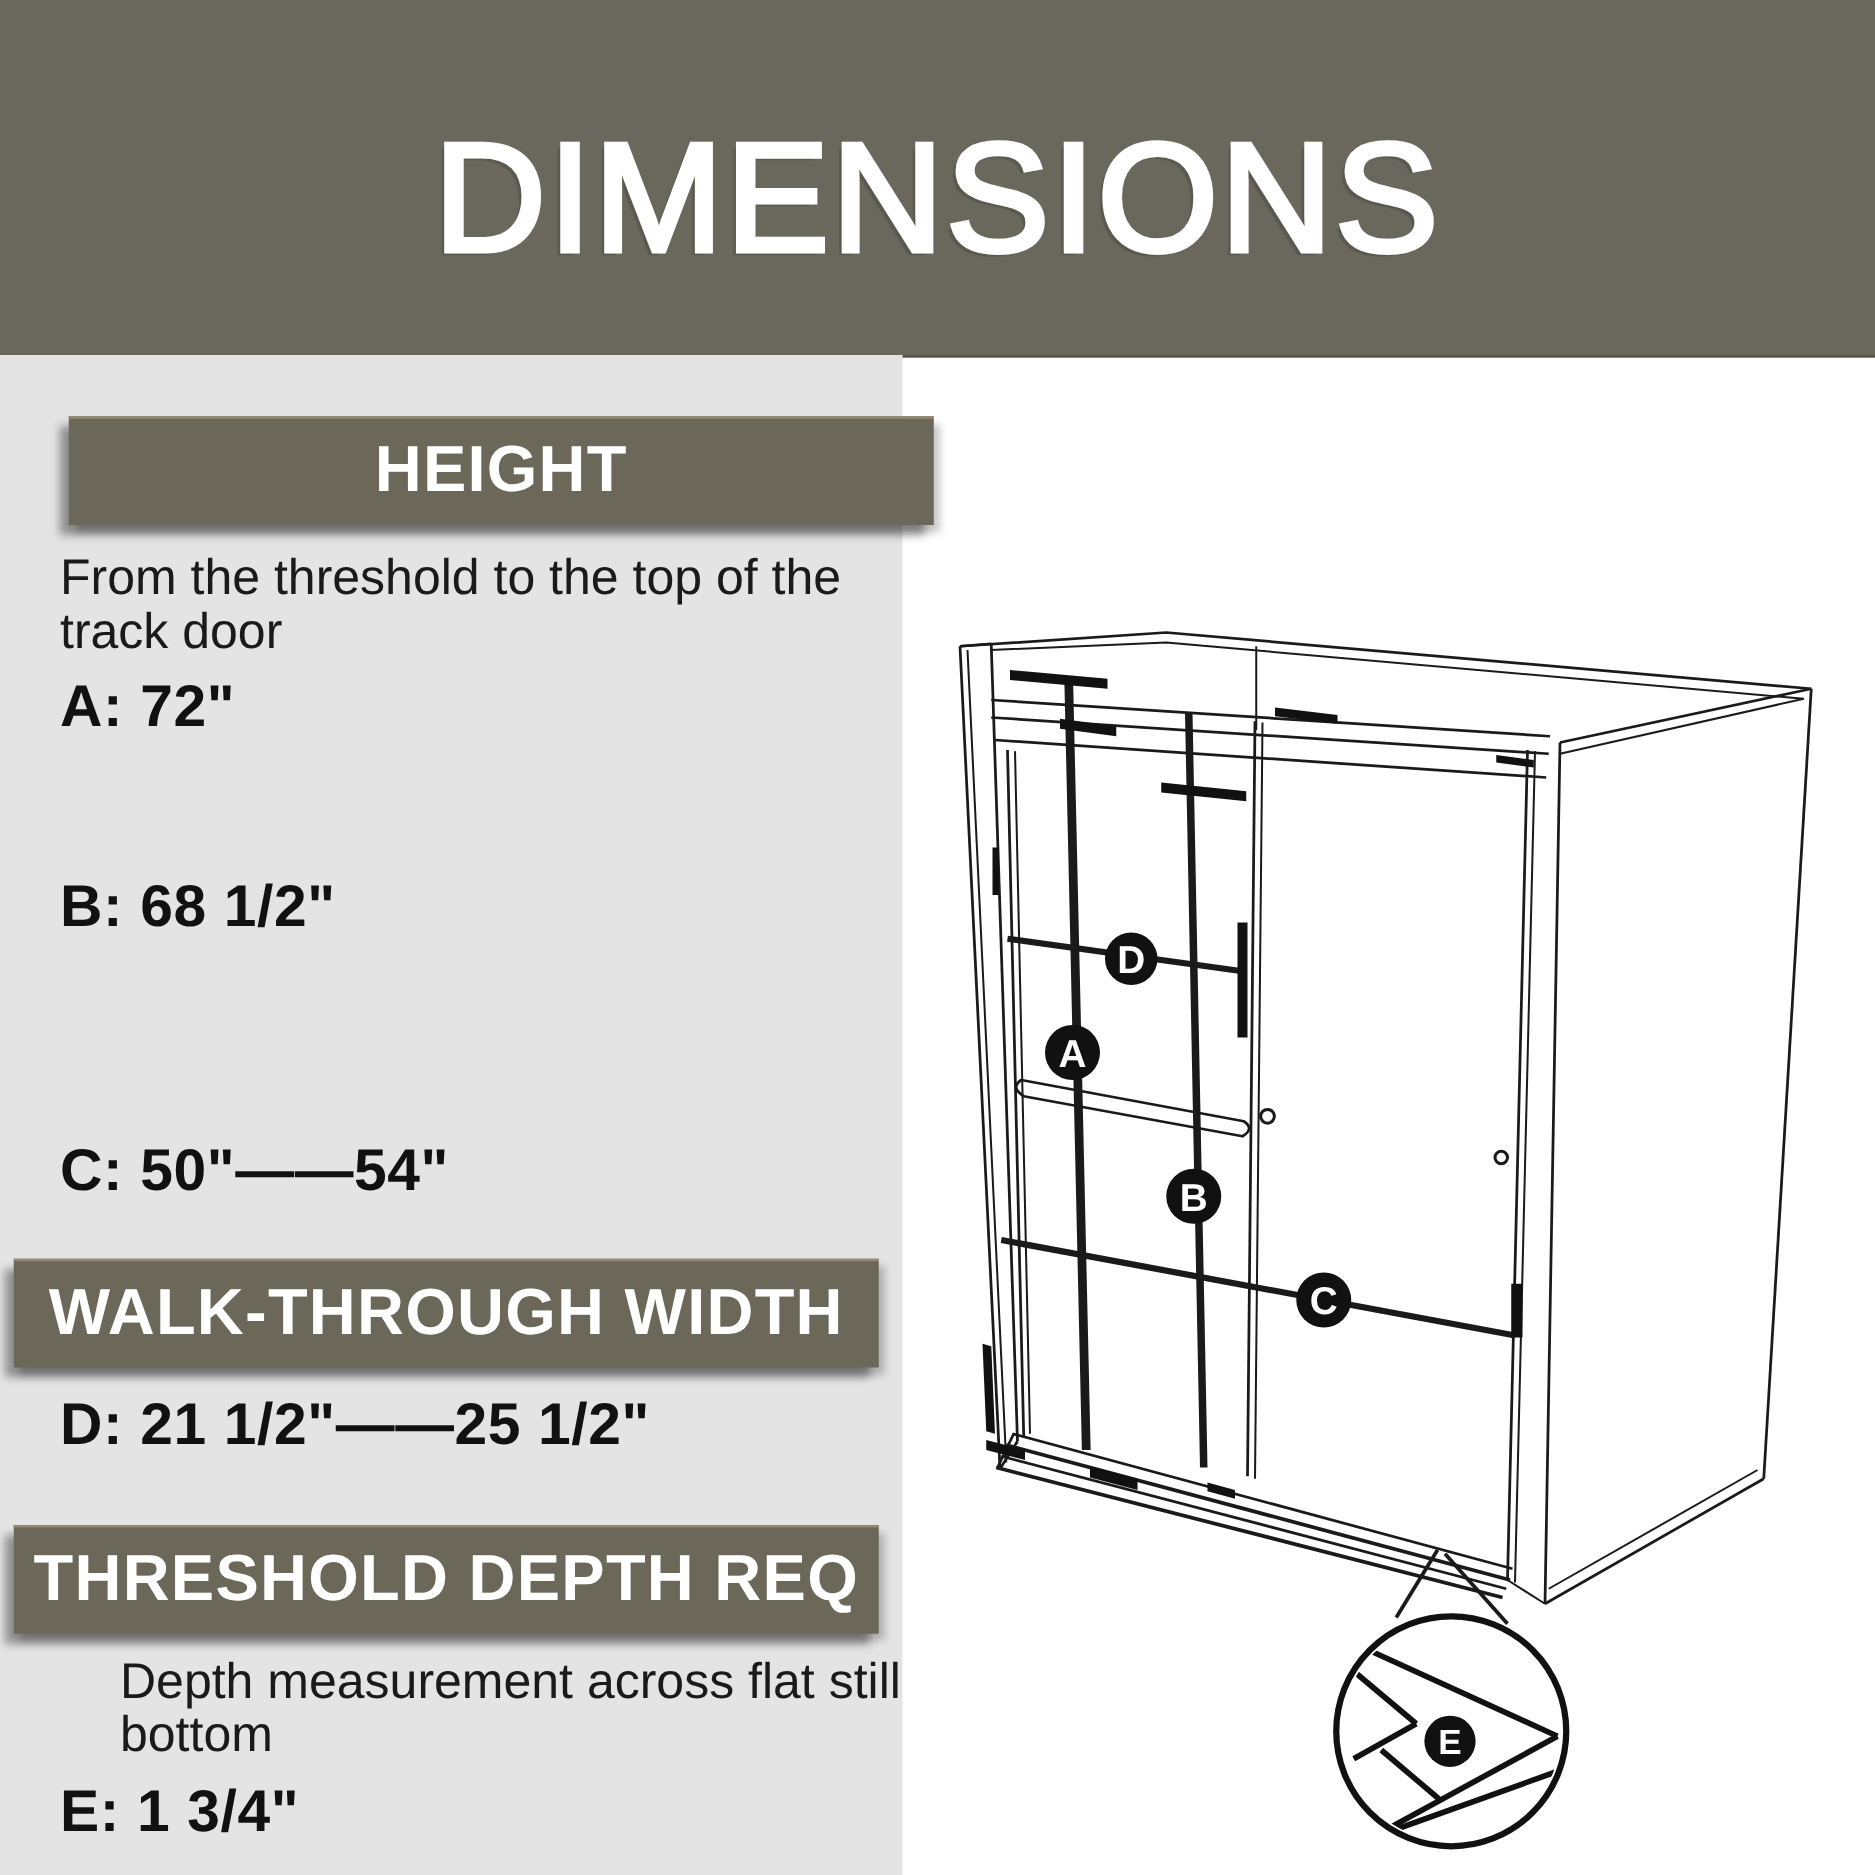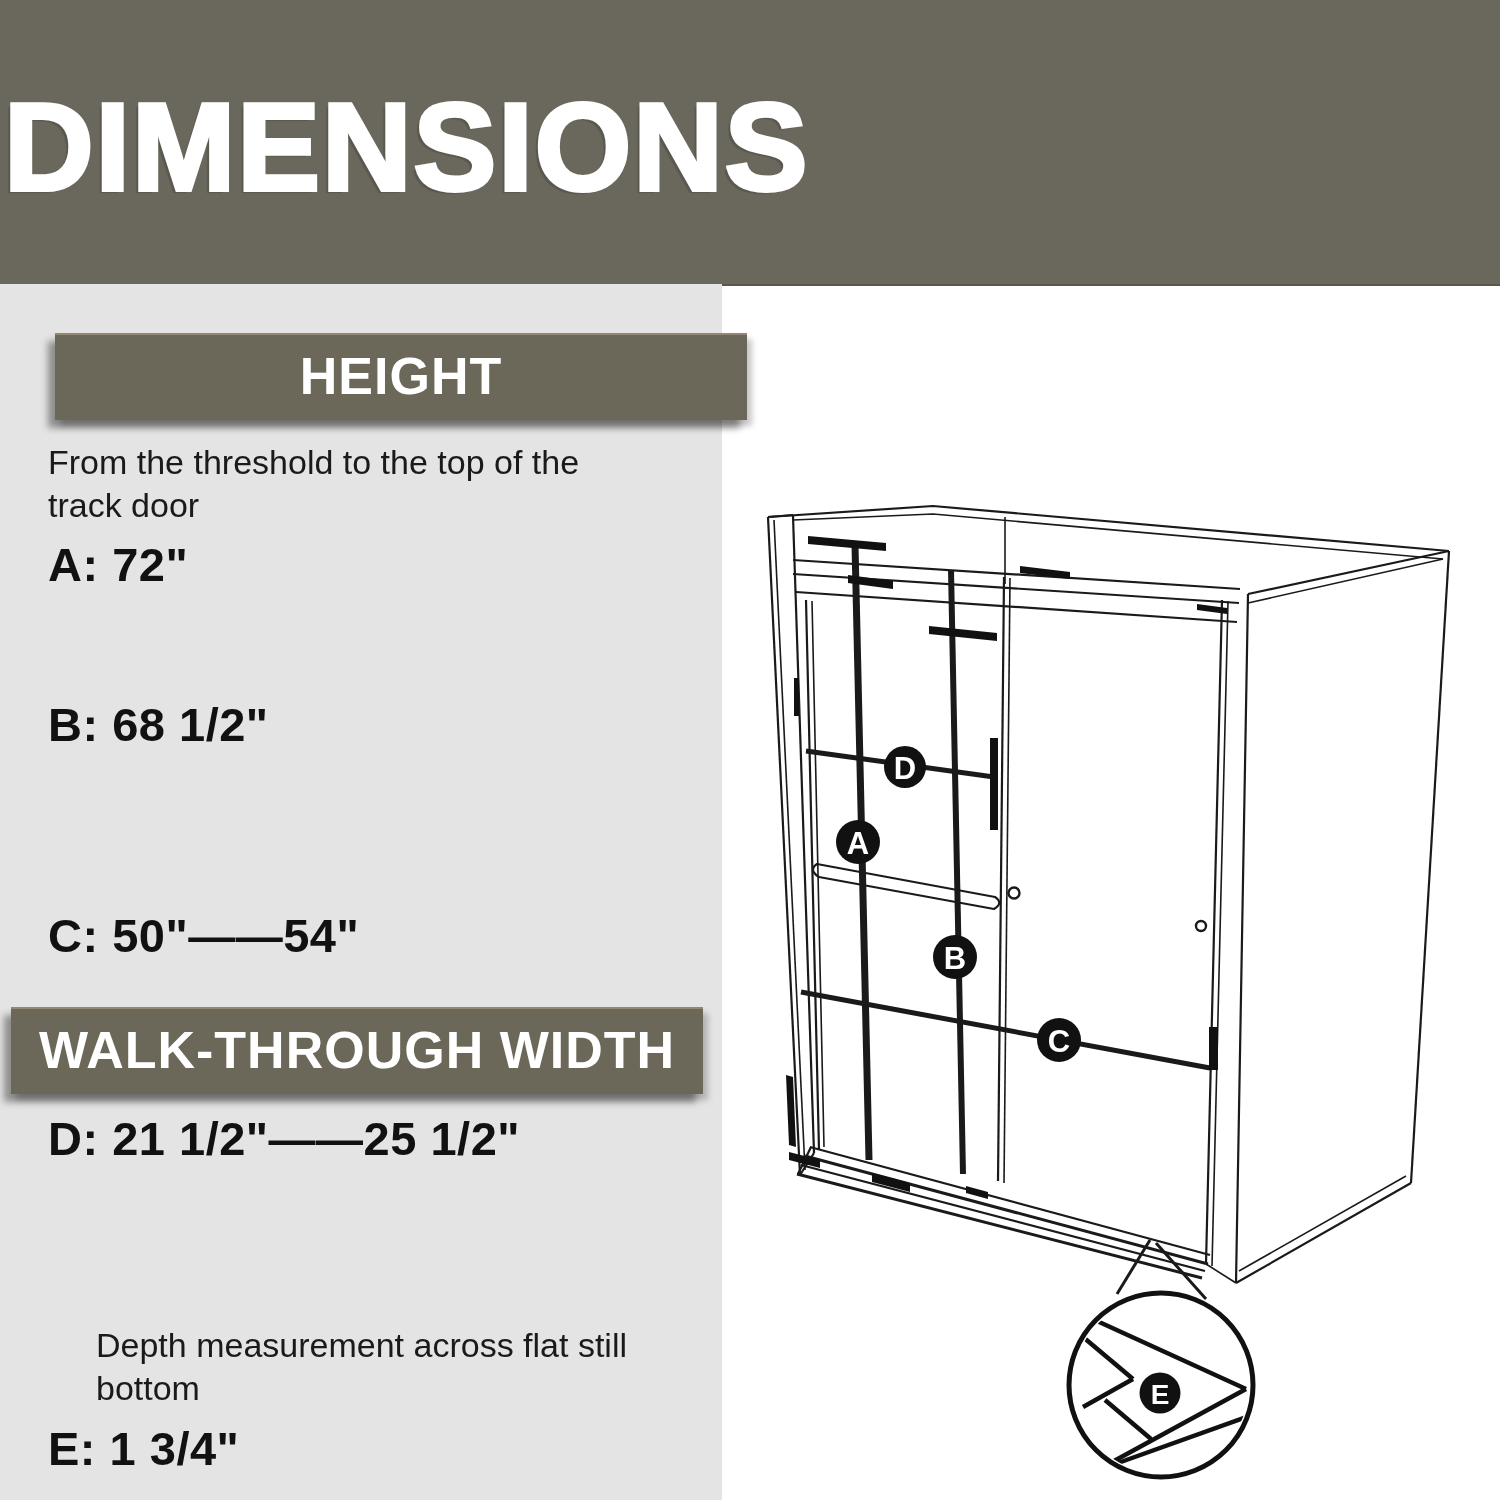--- a/index.html
+++ b/index.html
@@ -1,35 +1,35 @@
 <!DOCTYPE html>
 <html><head>
 <meta charset="utf-8">
 <style>
   html,body{margin:0;padding:0;background:#ffffff;}
   body{width:1500px;height:1500px;position:relative;font-family:"Liberation Sans",sans-serif;overflow:hidden;}
   .canvas{position:absolute;left:0;top:0;width:1500px;height:1500px;background:#ffffff;}
 
   .banner{position:absolute;left:0;top:0;width:1500px;height:284px;background:#6a675c;border-bottom:2px solid #59564c;}
-  .banner .title{position:absolute;left:0;right:0;top:72px;margin:4px;text-align:left;
-    font-size:124px;font-weight:700;letter-spacing:2px;color:#ffffff;
+  .banner .title{position:absolute;left:0;right:0;top:72px;margin:16px;text-align:center;
+    font-size:124px;font-weight:400;letter-spacing:2px;color:#ffffff;
     -webkit-text-stroke:4px #ffffff;text-shadow:-4px 3px 1px rgba(0,0,0,0.15);}
 
   .panel{position:absolute;left:0;top:284px;width:722px;height:1216px;background:#e4e4e4;}
 
   .bar{position:absolute;left:11px;width:692px;height:85px;background:#6c6859;
     border-top:2px solid #938874;color:#ffffff;font-weight:700;font-size:52px;
     text-align:center;line-height:83px;letter-spacing:1px;
     box-shadow:-7px 8px 7px rgba(0,0,0,0.38), 5px 6px 6px rgba(0,0,0,0.22);}
   .bar-height{top:49px;margin-left:44px;}
   .bar-minmax{top:516px;}
   .bar-walk{top:723px;}
   .bar-threshold{top:936px;}
 
-  .desc{position:absolute;left:48px;font-size:34px;line-height:43px;color:#1a1a1a;}
+  .desc{position:absolute;left:48px;font-size:40px;line-height:43px;color:#1a1a1a;}
   .val{position:absolute;left:48px;font-size:47px;font-weight:700;color:#111111;letter-spacing:0.5px;}
   .desc-1{top:157px;} .val-a{top:253px;}
   .desc-2{top:314px;} .val-b{top:413px;}
   .val-c{top:624px;}
   .val-d{top:827px;}
   .desc-3{top:1040px;margin-left:48px;} .val-e{top:1137px;}
 
   .drawing{position:absolute;left:740px;top:420px;width:760px;height:1080px;}
   .ln{stroke:#1a1a1a;fill:none;stroke-linejoin:round;}
   .w15{stroke-width:1.6;} .w2{stroke-width:2.2;} .w3{stroke-width:3;}
@@ -65,20 +65,23 @@
     <div class="val val-a">A: 72"</div>
     <div class="val val-b">B: 68 1/2"</div>
 
     <div class="val val-c">C: 50"——54"</div>
 
     <div class="bar bar-walk">
       <span>WALK-THROUGH WIDTH</span>
     </div>
     <div class="val val-d">D: 21 1/2"——25 1/2"</div>
 
+    <div class="bar bar-threshold">
+      <span>THRESHOLD DEPTH REQ</span>
+    </div>
     <div class="desc desc-3">
       <div>Depth measurement across flat still</div>
       <div>bottom</div>
     </div>
     <div class="val val-e">E: 1 3/4"</div>
 
   </aside>
 
   <svg class="drawing" viewBox="740 420 760 1080">
     <defs>

